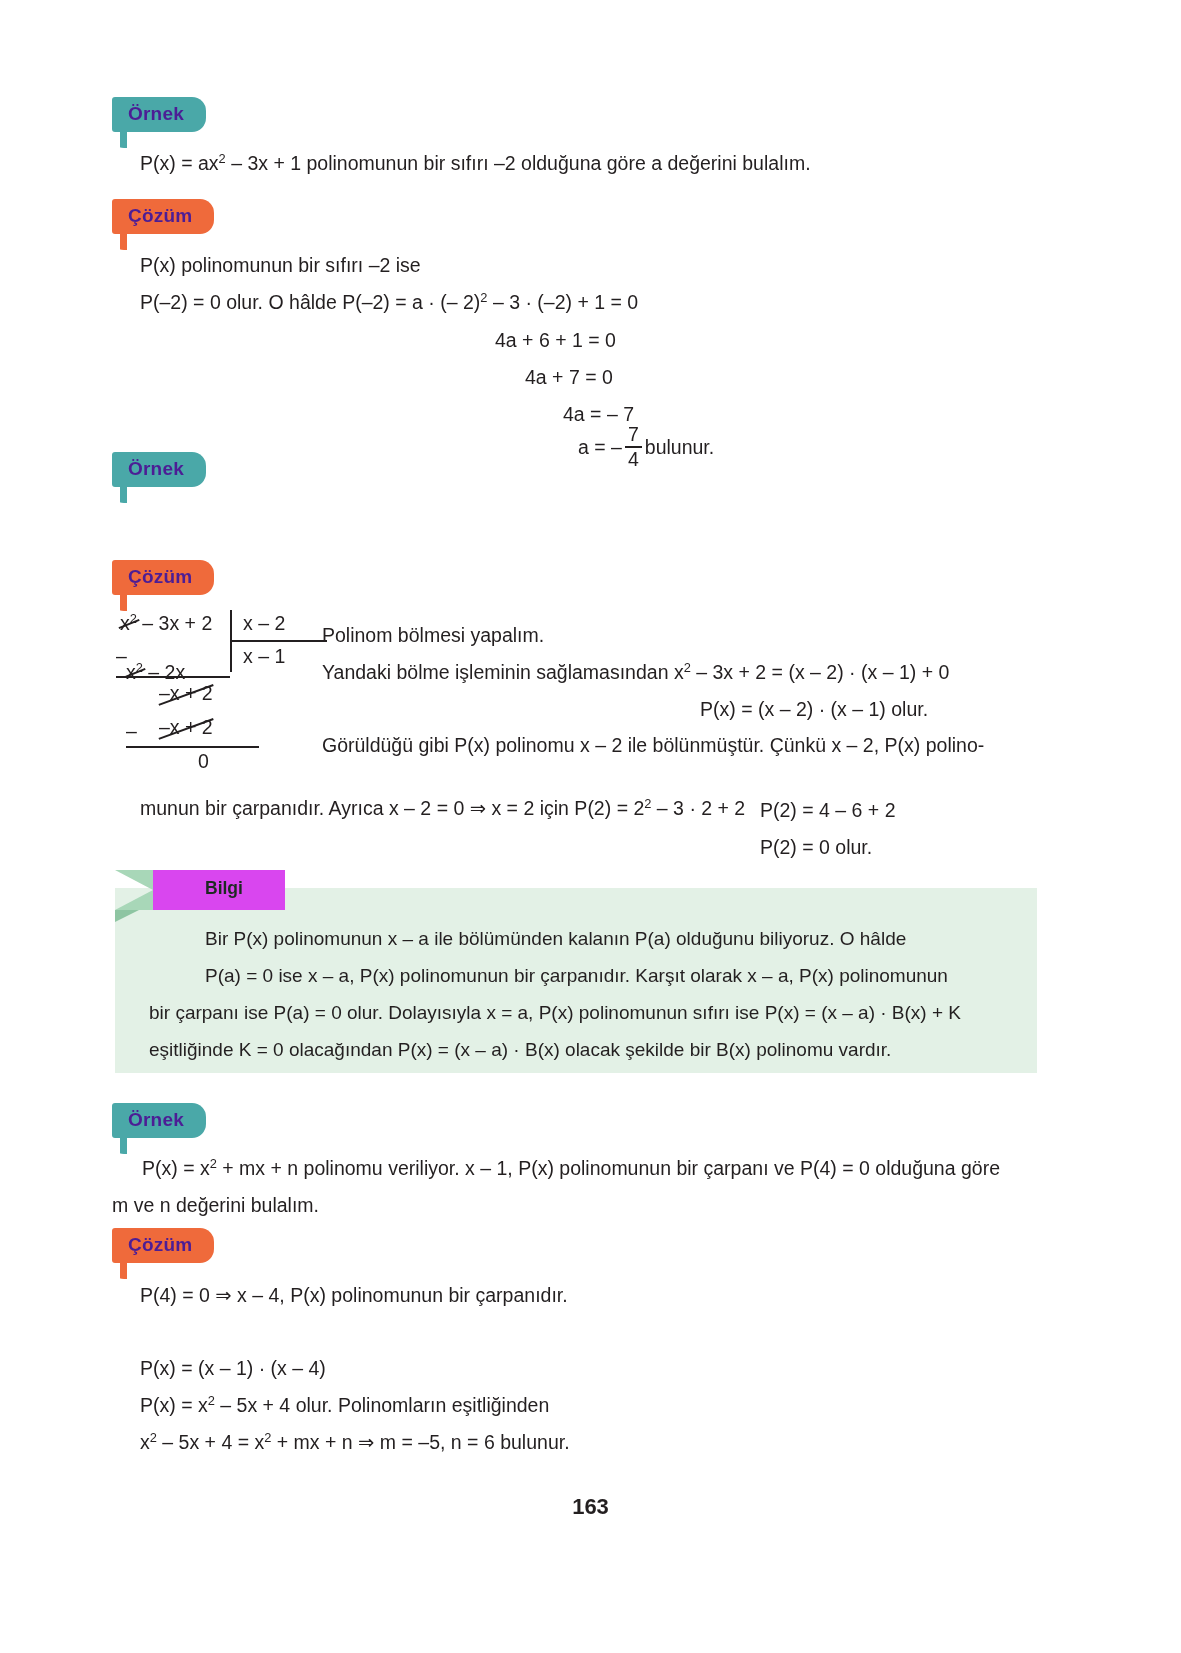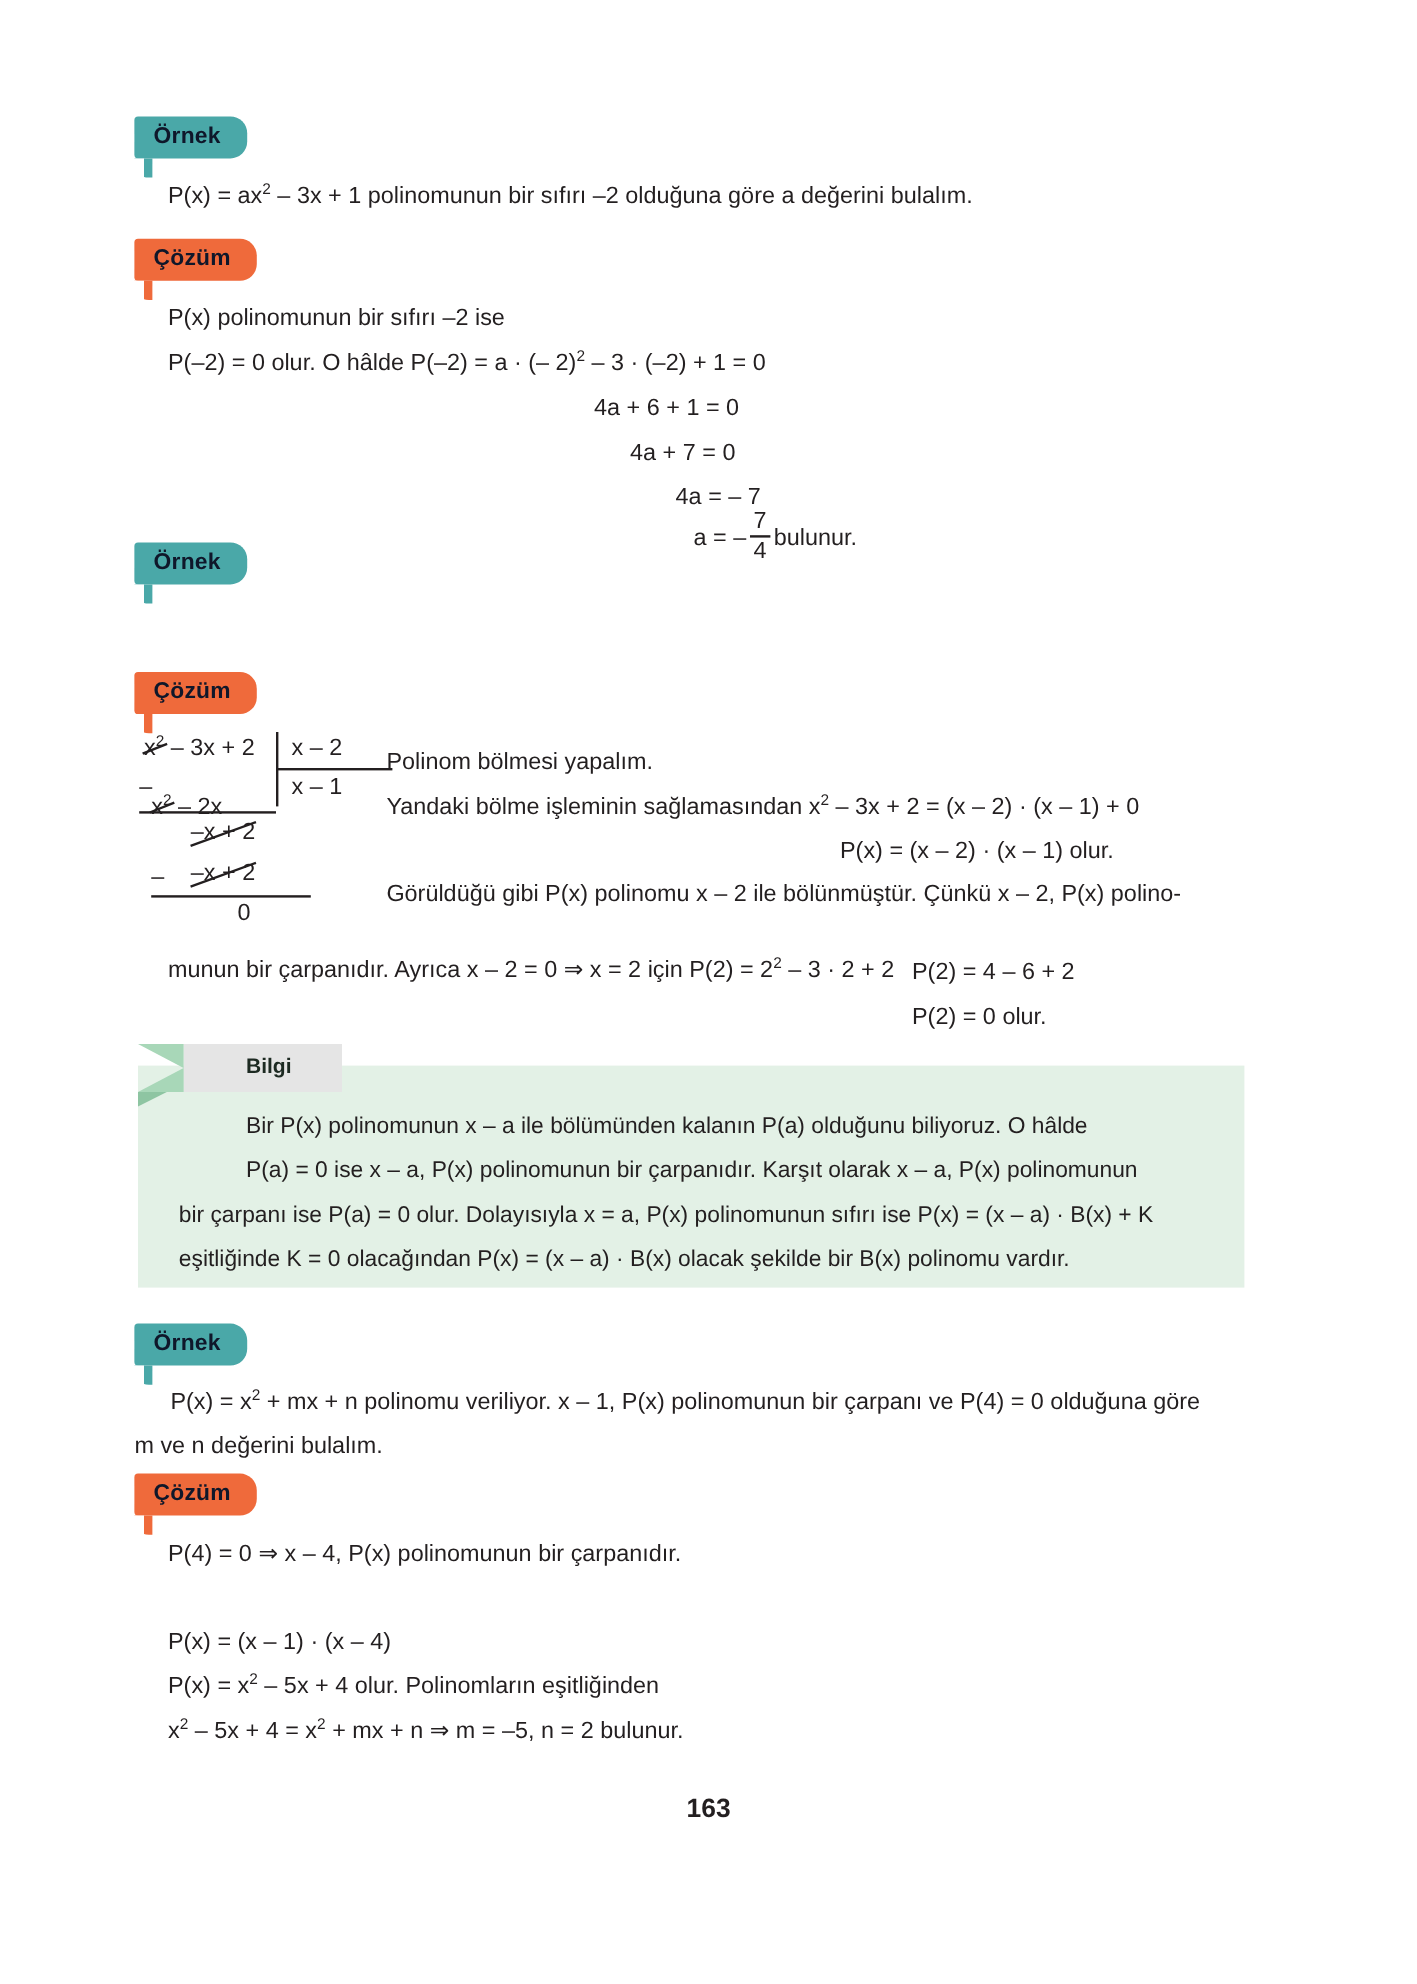--- a/index.html
+++ b/index.html
@@ -20,21 +20,21 @@
     overflow: hidden;
   }
 
   
   .tag-wrap {
     position: absolute;
   }
   .tag {
     position: relative;
     display: inline-block;
-    color: #0f172a;
+    color: #4c1d95;
     font-size: 19px;
     font-weight: bold;
     letter-spacing: .2px;
     padding: 7px 22px 8px 16px;
     border-radius: 3px 14px 14px 3px;
     line-height: 1.05;
   }
   .tag.ornek { background: #4aa8a8; }
   .tag.cozum { background: #ef6a3b; }
   
@@ -154,21 +154,21 @@
     transform: rotate(-20deg);
   }
 
   
   .bilgi-box {
     position: absolute;
     background: #e3f1e6;
   }
   .bilgi-ribbon {
     position: absolute;
-    background: #e5e5e5;
+    background: #d946ef;
     color: #1d2a22;
     font-weight: bold;
     font-size: 17.5px;
     padding: 8px 0 9px 0;
     box-sizing: border-box;
   }
   .bilgi-ribbon .label { padding-left: 52px; }
   .bilgi-ribbon .arrow {
     position: absolute;
     left: -38px;
@@ -317,18 +317,18 @@
   </div>
 
   <div class="txt" style="left:140px; top:1280px;">P(4) = 0 ⇒ x – 4, P(x) polinomunun bir çarpanıdır.</div>
   <div class="txt" style="left:140px; top:1353px;">P(x) = (x – 1) · (x – 4)</div>
 
   <div class="txt" style="left:140px; top:1390px;">
     <span>P(x) = x</span><sup>2</sup><span> – 5x + 4 olur. Polinomların eşitliğinden</span>
   </div>
 
   <div class="txt" style="left:140px; top:1427px;">
-    <span>x</span><sup>2</sup><span> – 5x + 4 = x</span><sup>2</sup><span> + mx + n ⇒ m = –5, n = 2 bulunur.</span>
+    <span>x</span><sup>2</sup><span> – 5x + 4 = x</span><sup>2</sup><span> + mx + n ⇒ m = –5, n = 6 bulunur.</span>
   </div>
 
   <div class="page-number" style="left:0; top:1494px; width:1181px;">163</div>
 
 </div>
 
 </body></html>

